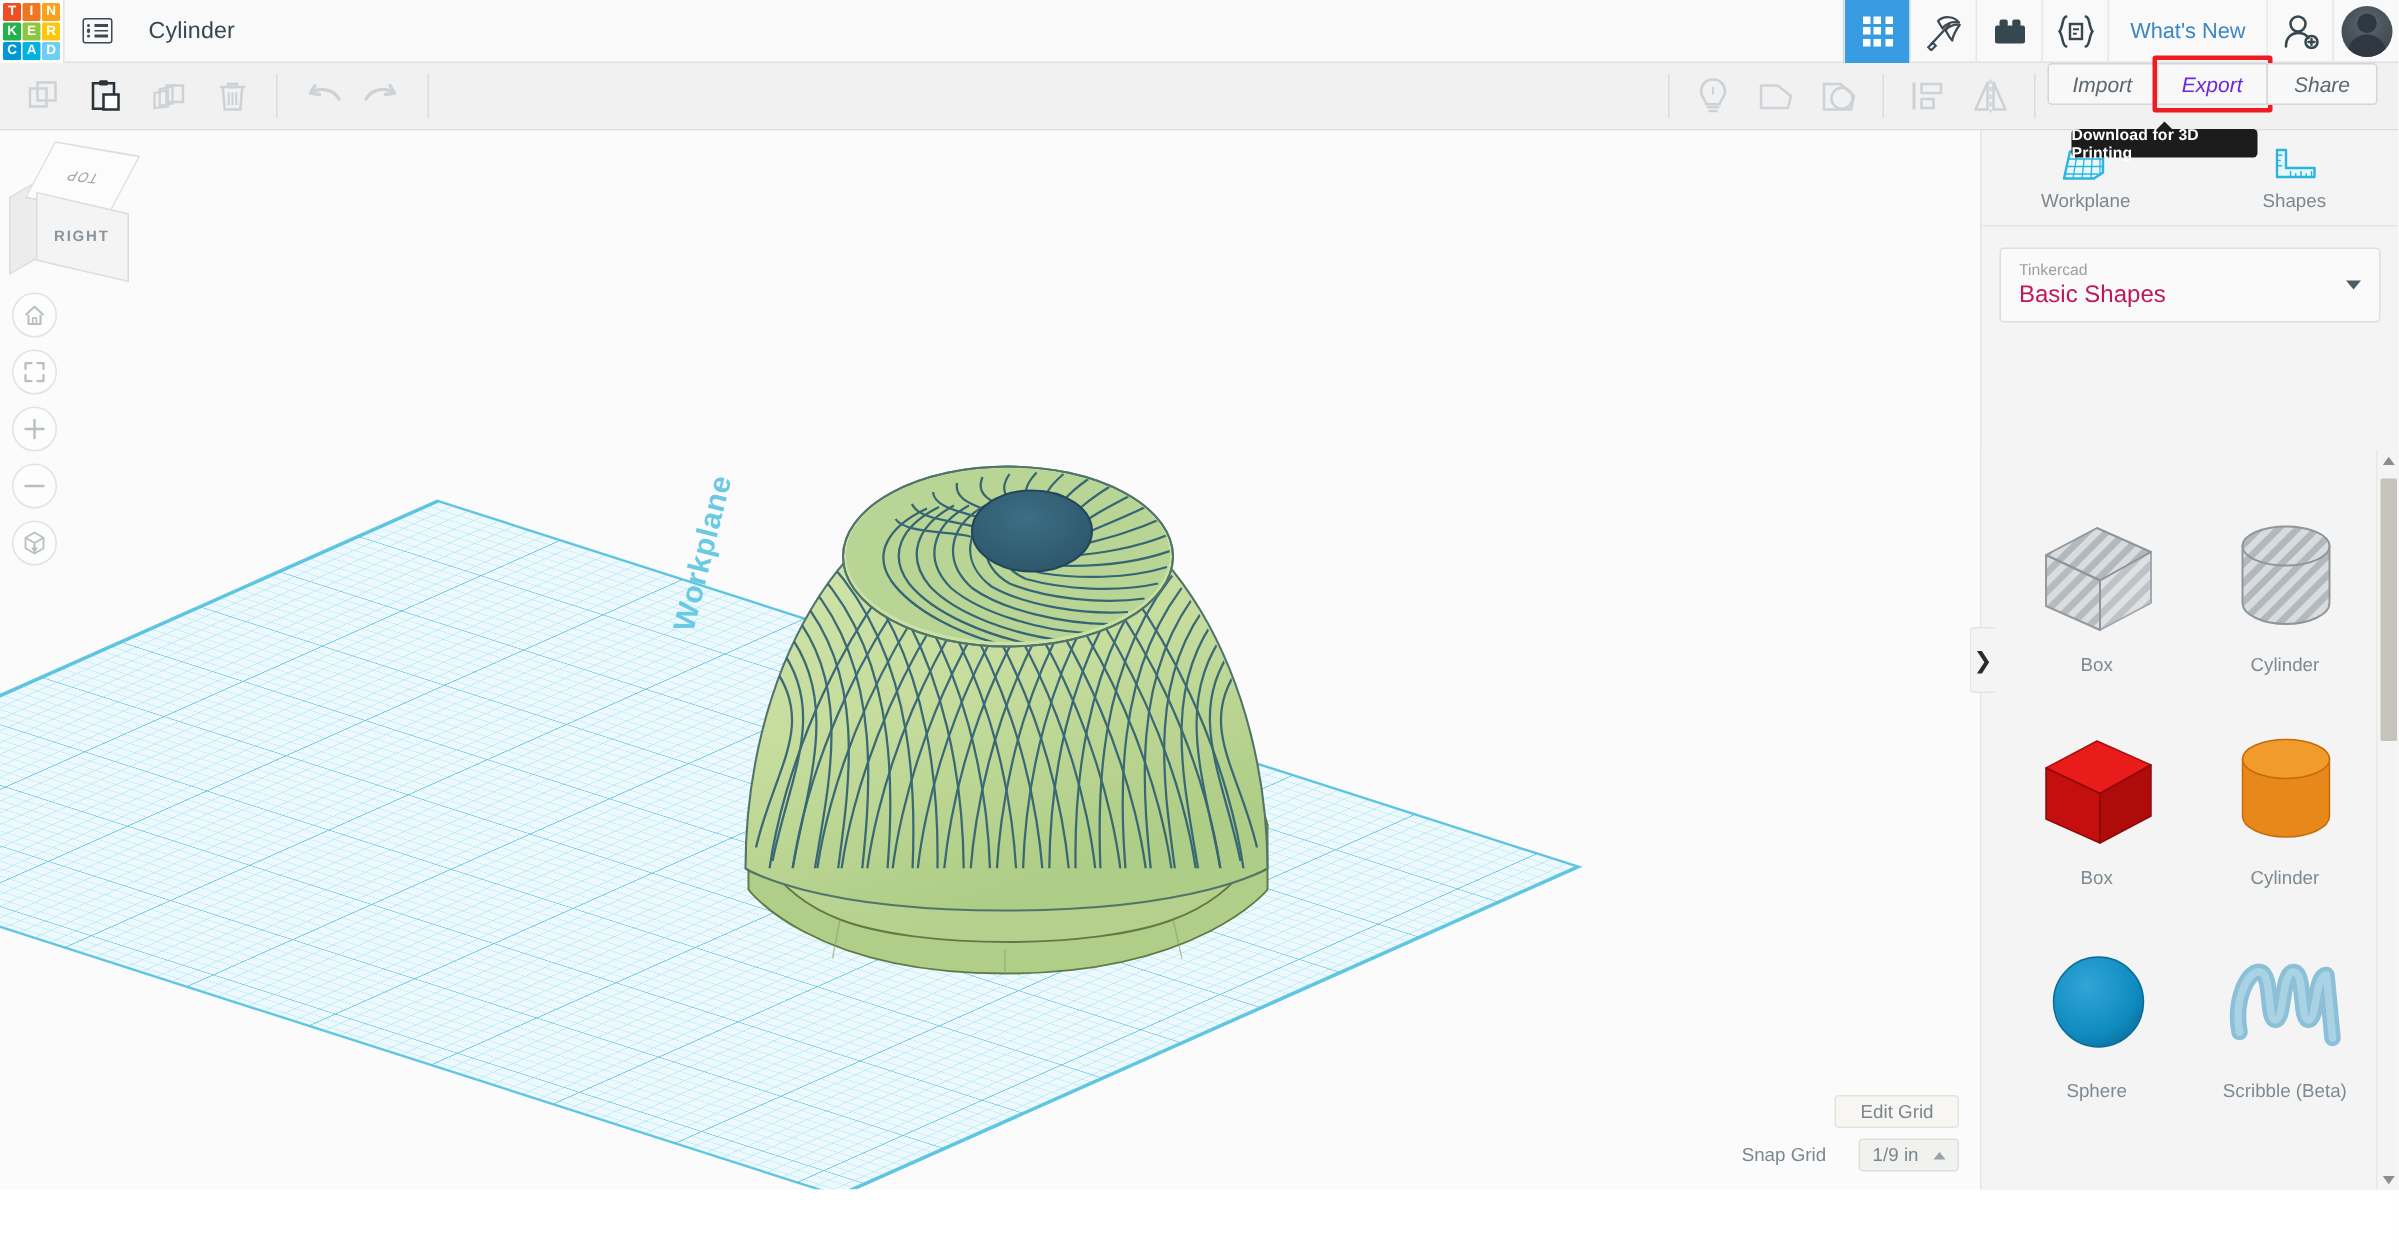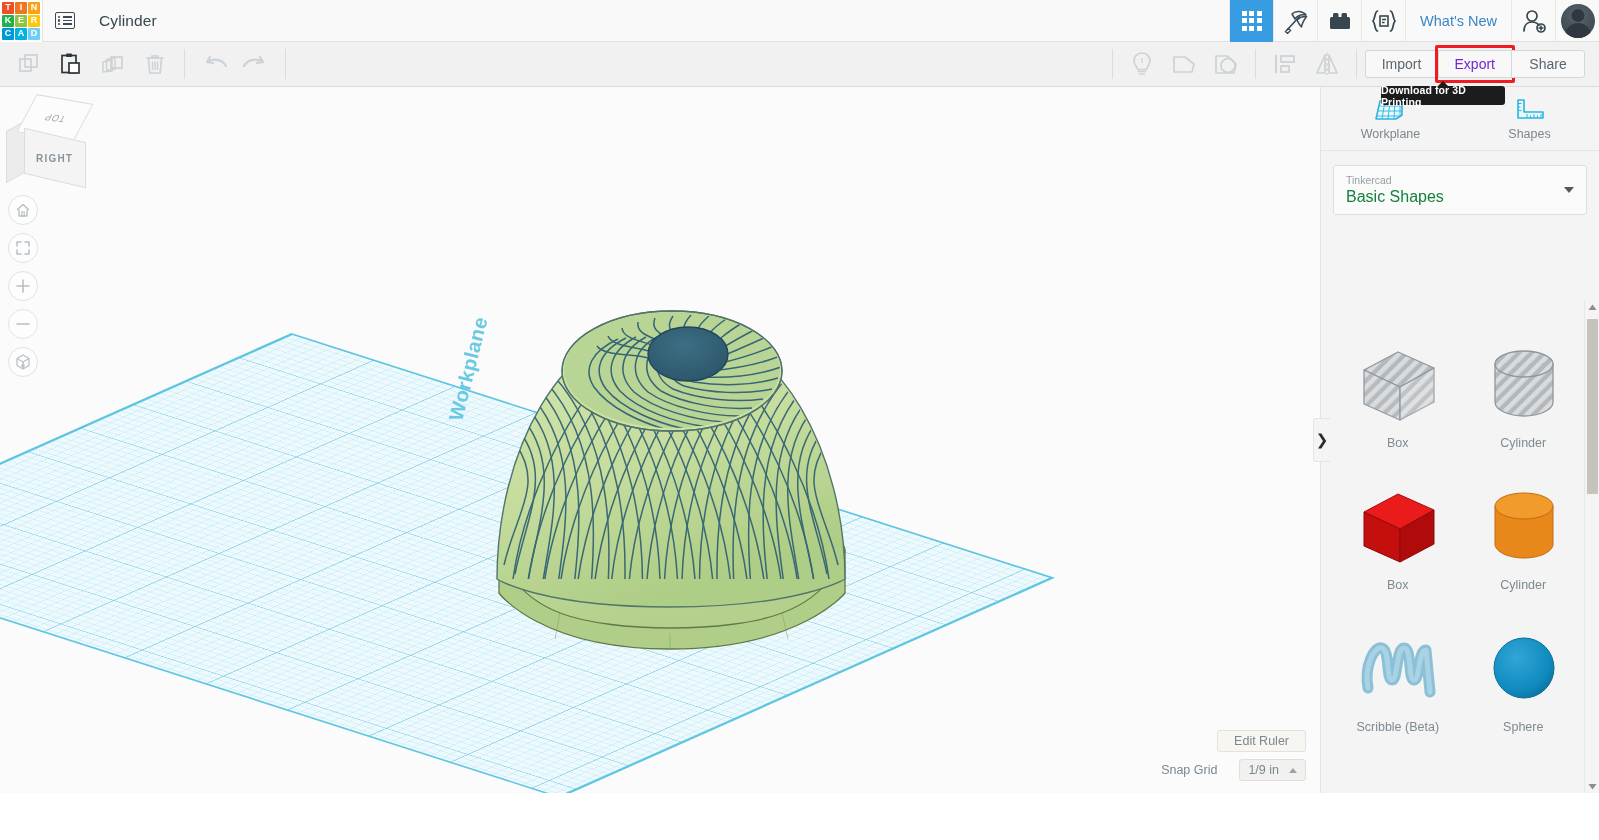--- a/index.html
+++ b/index.html
@@ -76,21 +76,21 @@
   .toolbar {
     position:absolute; left:0; top:42px; width:1599px; height:45px;
     background:#f1f1f1; border-bottom:1px solid #dcdcdc;
     display:flex; align-items:center;
   }
   .tb-btn {
     width:42px; height:45px; display:flex; align-items:center; justify-content:center; cursor:pointer;
   }
   .tb-sep { width:1px; height:30px; background:#dcdcdc; margin:0 8px; }
   .tb-spacer { flex:1 1 auto; }
-  .tb-actions { display:flex; align-items:center; height:45px; padding-right:14px; }
+  .tb-actions { display:flex; height:45px; padding-right:14px;font-style:italic; }
   .act-btn {
     height:28px; min-width:74px; padding:0 16px; display:flex; align-items:center; justify-content:center;
     background:#f8f8f8; border:1px solid #d6d6d6; font-size:14px; color:#5b6770;
     margin-left:-1px; cursor:pointer; position:relative;
   }
   .act-btn.first { border-radius:3px 0 0 3px; margin-left:0; }
   .act-btn.last { border-radius:0 3px 3px 0; }
   .act-btn.highlighted { color:#6d28d9; }
   .export-ring {
     position:absolute; left:-4px; top:-6px; right:-4px; bottom:-6px;
@@ -159,21 +159,21 @@
     background:#f4f4f4; border-left:1px solid #e4e4e4;
   }
   .rp-tools { display:flex; height:64px; border-bottom:1px solid #e4e4e4; }
   .rp-tool { flex:1; display:flex; flex-direction:column; align-items:center; justify-content:center; gap:4px; cursor:pointer; }
   .rp-tool span { font-size:12.5px; color:#7c878e; }
   .rp-select {
     margin:14px 12px 0 12px; height:50px; background:#fafafa; border:1px solid #dedede; border-radius:3px;
     padding:6px 12px; display:flex; align-items:center; justify-content:space-between; cursor:pointer;
   }
   .rp-select .lbl { font-size:10.5px; color:#97a0a6; line-height:13px; }
-  .rp-select .val { font-size:16px; color:#15803d; line-height:20px; }
+  .rp-select .val { font-size:16px; color:#be185d; line-height:20px; }
   .caret-dn { width:0;height:0;border-left:5.5px solid transparent;border-right:5.5px solid transparent;border-top:6px solid #4e5b63; }
 
   .shapes-scroll {
     position:absolute; left:0; top:213px; width:279px; height:493px;
     overflow:hidden; background:#f4f4f4;
   }
   .shapes-grid {
     display:grid; grid-template-columns: 1fr 1fr; padding:18px 14px 0 14px; row-gap:10px;
   }
   .shape-cell {
@@ -546,21 +546,21 @@
       <div class="vbtn">
         <svg width="18" height="18" viewBox="0 0 18 18">
           <path d="M9 2 L15 5.5 V12.5 L9 16 L3 12.5 V5.5 Z" fill="none" stroke="#b8bfc3" stroke-width="1.2" stroke-linejoin="round"></path>
           <path d="M9 9 V16 M9 9 L15 5.5 M9 9 L3 5.5" fill="none" stroke="#b8bfc3" stroke-width="1.1"></path>
           <path d="M9 10 L9 14 M7.6 12.5 L9 14.2 L10.4 12.5" fill="none" stroke="#b8bfc3" stroke-width="1.2" stroke-linecap="round"></path>
         </svg>
       </div>
     </div>
 
     <div class="snap-wrap">
-      <div class="edit-grid-btn">Edit Ruler</div>
+      <div class="edit-grid-btn">Edit Grid</div>
       <div class="snap-row">
         <span class="snap-label">Snap Grid</span>
         <div class="snap-select">
           <span>1/9 in</span>
           <span class="caret-up"></span>
         </div>
       </div>
     </div>
   </div>
 
@@ -647,46 +647,46 @@
               <path d="M22 26 V64 C22 72 36 78 51 78 C66 78 80 72 80 64 V26 Z" fill="#e8871a" stroke="#c26c0e" stroke-width="1"></path>
               <ellipse cx="51" cy="26" rx="29" ry="13" fill="#f19b2c" stroke="#c26c0e" stroke-width="1"></ellipse>
             </svg>
           </div>
           <span class="shape-name">Cylinder</span>
         </div>
 
         <div class="shape-cell">
           <div class="shape-art">
             <svg width="100" height="92" viewBox="0 0 100 92">
-              <path d="M20 66 C16 44 26 24 34 26 C42 28 38 58 44 58 C50 58 48 26 56 26 C64 26 60 58 66 58 C72 58 70 28 78 28 L82 70" fill="none" stroke="#8cc0d8" stroke-width="11" stroke-linecap="round" stroke-linejoin="round"></path>
-              <path d="M20 66 C16 44 26 24 34 26 C42 28 38 58 44 58 C50 58 48 26 56 26 C64 26 60 58 66 58 C72 58 70 28 78 28 L82 70" fill="none" stroke="#a9d2e4" stroke-width="5" stroke-linecap="round" stroke-linejoin="round"></path>
-            </svg>
-          </div>
-          <span class="shape-name">Scribble (Beta)</span>
-        </div>
-
-        <div class="shape-cell">
-          <div class="shape-art">
-            <svg width="100" height="92" viewBox="0 0 100 92">
               <defs>
                   <radialGradient id="sphGrad" cx="0.38" cy="0.32" r="0.78">
                 <stop offset="0%" stop-color="#31a5d6"></stop>
                     <stop offset="70%" stop-color="#0f8bbf"></stop>
                     <stop offset="100%" stop-color="#0a6d99"></stop>
               </radialGradient>
                 </defs>
               <circle cx="51" cy="46" r="30" fill="url(#sphGrad)" stroke="#0a6d99" stroke-width="1"></circle>
             </svg>
           </div>
           <span class="shape-name">Sphere</span>
         </div>
 
         <div class="shape-cell">
           <div class="shape-art">
             <svg width="100" height="92" viewBox="0 0 100 92">
+              <path d="M20 66 C16 44 26 24 34 26 C42 28 38 58 44 58 C50 58 48 26 56 26 C64 26 60 58 66 58 C72 58 70 28 78 28 L82 70" fill="none" stroke="#8cc0d8" stroke-width="11" stroke-linecap="round" stroke-linejoin="round"></path>
+              <path d="M20 66 C16 44 26 24 34 26 C42 28 38 58 44 58 C50 58 48 26 56 26 C64 26 60 58 66 58 C72 58 70 28 78 28 L82 70" fill="none" stroke="#a9d2e4" stroke-width="5" stroke-linecap="round" stroke-linejoin="round"></path>
+            </svg>
+          </div>
+          <span class="shape-name">Scribble (Beta)</span>
+        </div>
+
+        <div class="shape-cell">
+          <div class="shape-art">
+            <svg width="100" height="92" viewBox="0 0 100 92">
               <path d="M14 70 L52 20 L62 54 Z" fill="#1fba56" stroke="#0e7c36" stroke-width="1" stroke-linejoin="round"></path>
               <path d="M14 70 L62 54 L86 62 L44 78 Z" fill="#0e9443" stroke="#0e7c36" stroke-width="1" stroke-linejoin="round"></path>
               <path d="M52 20 L86 62 L62 54 Z" fill="#14a84c" stroke="#0e7c36" stroke-width="1" stroke-linejoin="round"></path>
             </svg>
           </div>
 
         </div>
 
         <div class="shape-cell">
           <div class="shape-art">

